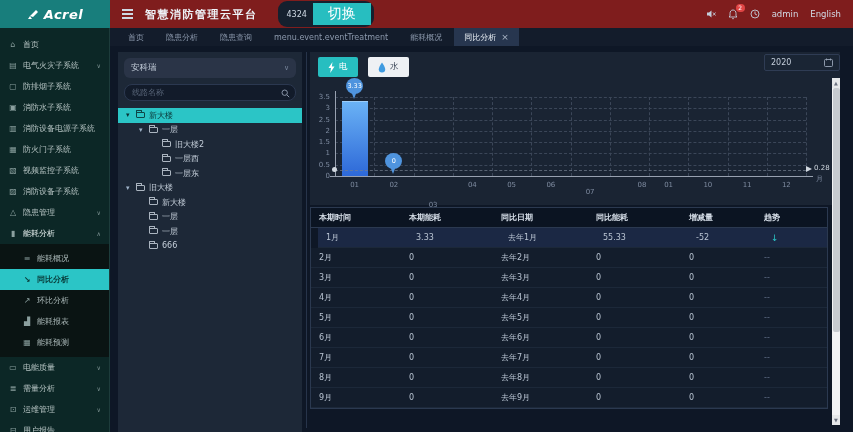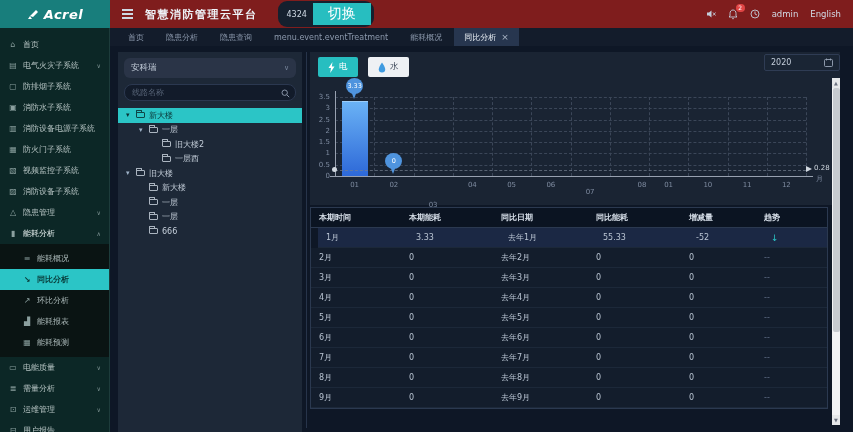--- a/index.html
+++ b/index.html
@@ -281,20 +281,25 @@
           </div>
           <div class="tnode" style="padding-left: 34px;">
             <span class="tcaret"></span>
             <span class="tfolder"></span>
             <span class="tlabel">旧大楼2</span>
           </div>
           <div class="tnode" style="padding-left: 34px;">
             <span class="tcaret"></span>
             <span class="tfolder"></span>
             <span class="tlabel">一层西</span>
+          </div>
+          <div class="tnode" style="padding-left: 34px;">
+            <span class="tcaret"></span>
+            <span class="tfolder"></span>
+            <span class="tlabel">一层东</span>
           </div>
           <div class="tnode" style="padding-left: 8px;">
             <span class="tcaret">▾</span>
             <span class="tfolder"></span>
             <span class="tlabel">旧大楼</span>
           </div>
           <div class="tnode" style="padding-left: 21px;">
             <span class="tcaret"></span>
             <span class="tfolder"></span>
             <span class="tlabel">新大楼</span>

